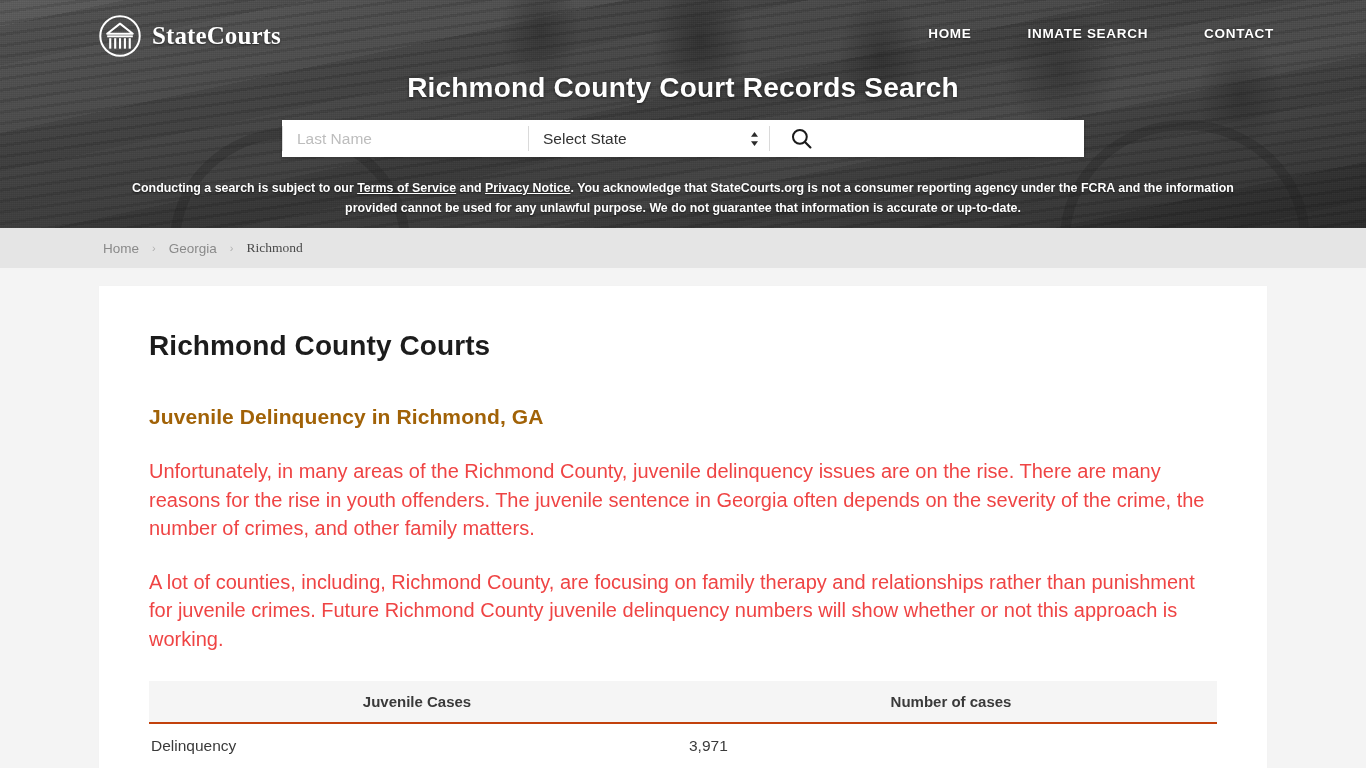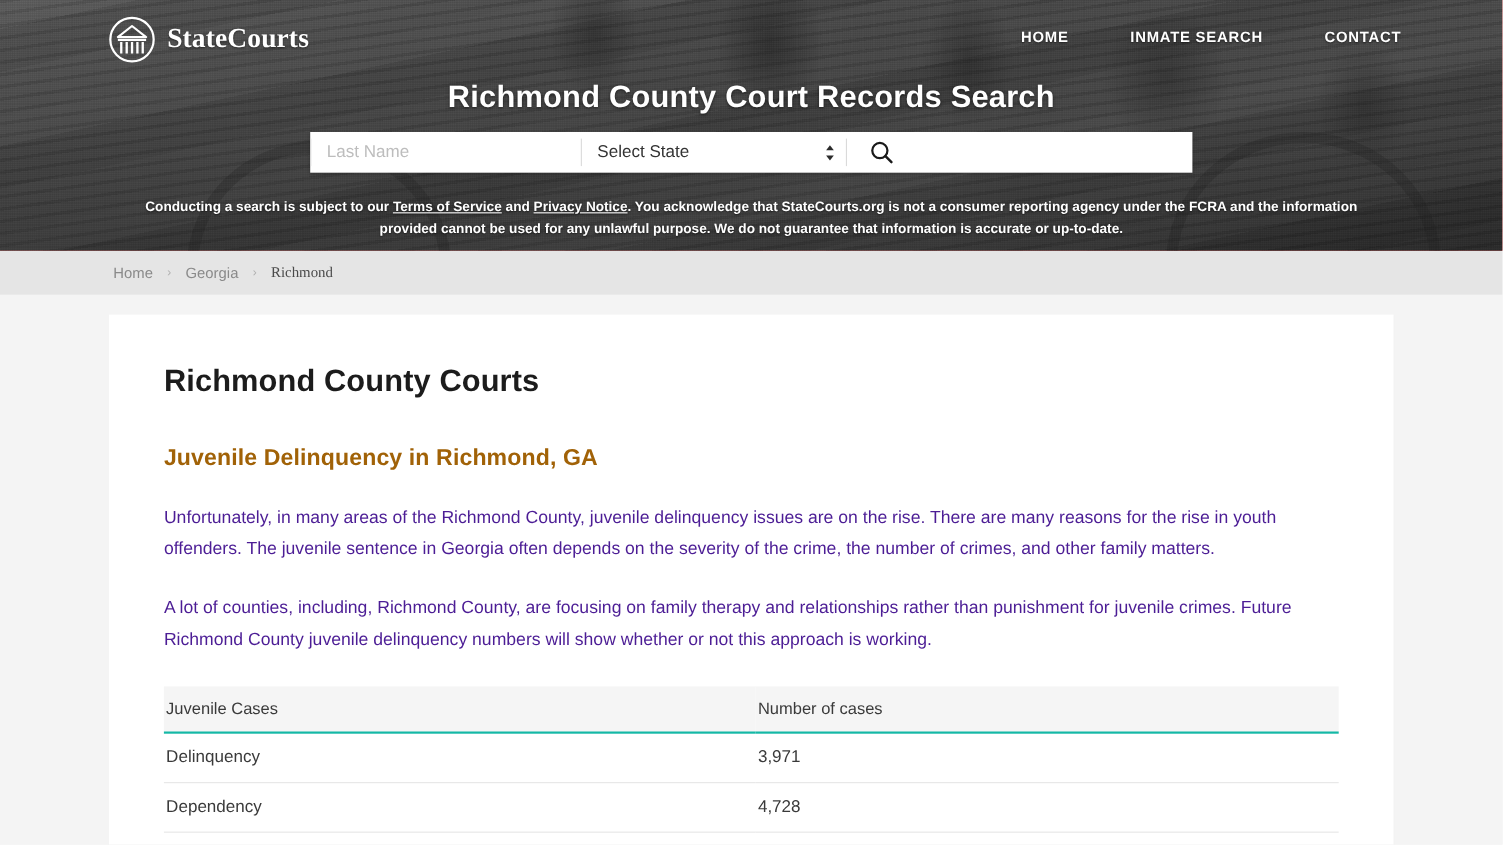--- a/index.html
+++ b/index.html
@@ -263,41 +263,41 @@
     margin-bottom: 43px;
   }
   .h2 {
     font-size: 21px;
     font-weight: 700;
     color: #a16207;
     letter-spacing: .1px;
     margin-bottom: 28px;
   }
   .para {
-    font-size: 16px;
+    font-size: 20px;
     line-height: 28.5px;
-    color: #4c1d95;
+    color: #ef4444;
     margin-bottom: 25px;
     max-width: 1068px;
   }
 
   
   .datatable {
     width: 1068px;
     border-collapse: collapse;
     margin-top: 28px;
   }
   .datatable th {
-    text-align: left;
+    text-align: center;
     font-size: 15px;
-    font-weight: 400;
+    font-weight: 700;
     color: #3a3a3a;
     background: #f5f5f5;
     padding: 12px 4px 12px 2px;
-    border-bottom: 2px solid #14b8a6;
+    border-bottom: 2px solid #c2410c;
   }
   .datatable td {
     font-size: 15.5px;
     color: #3a3a3a;
     padding: 13px 4px 13px 2px;
     border-bottom: 1px solid #e6e6e6;
   }
   .datatable th:first-child, .datatable td:first-child { width: 538px; }
 </style>
 </head>

